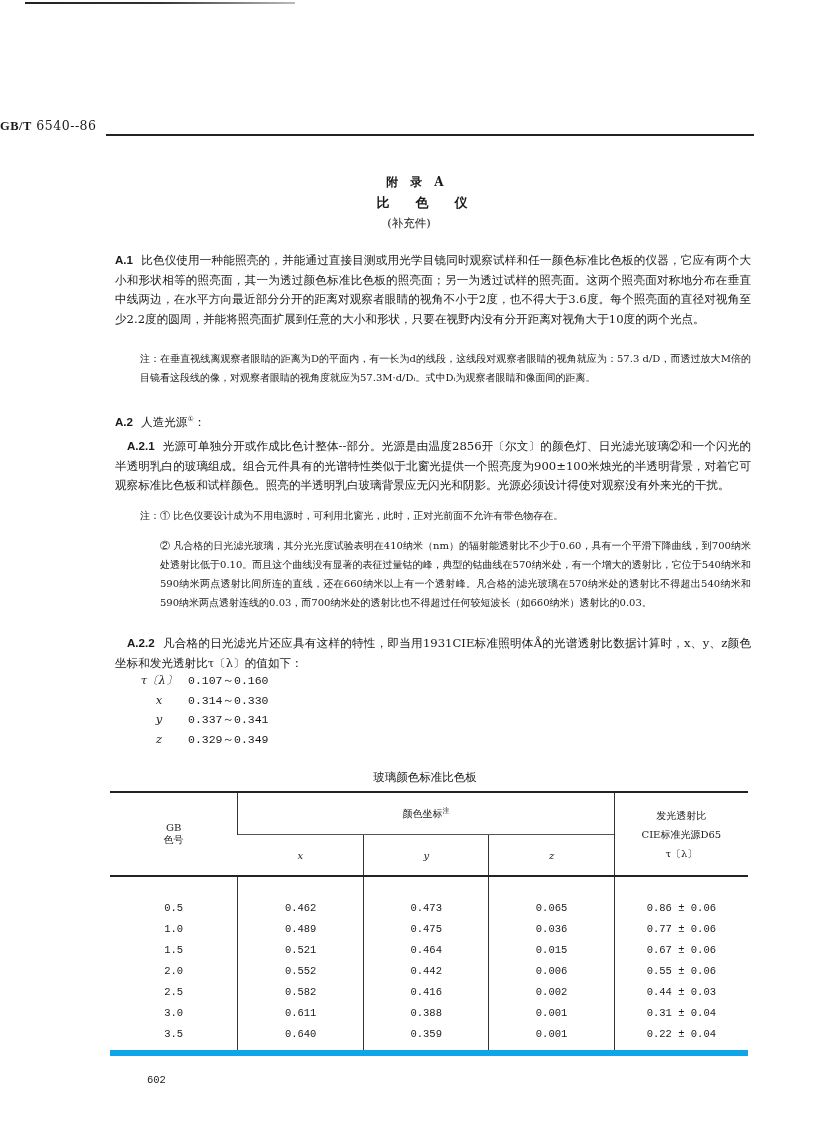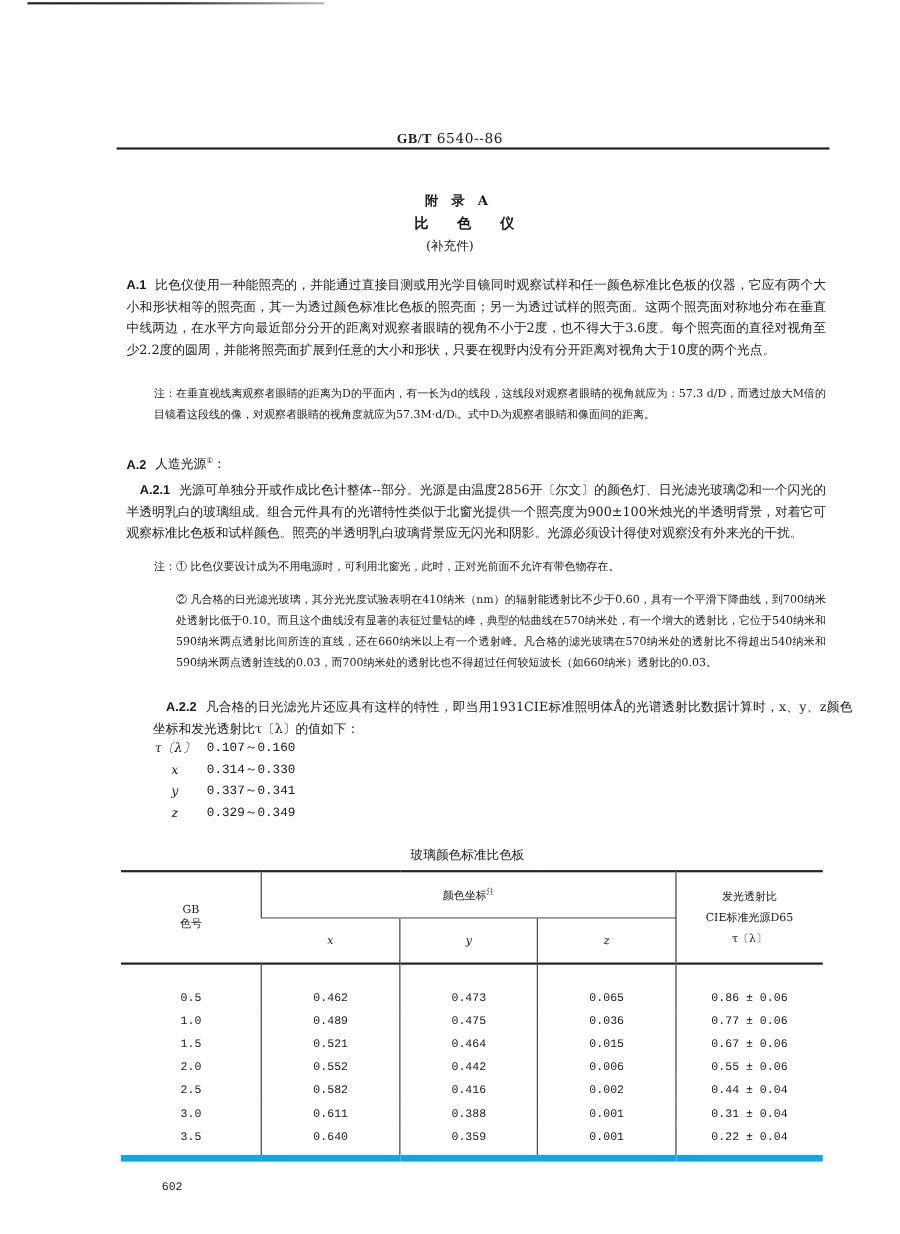--- a/index.html
+++ b/index.html
@@ -1,20 +1,20 @@
 <!DOCTYPE html>
 <html><head>
 <meta charset="utf-8">
 <style>
   html, body { margin: 0; padding: 0; background: #ffffff; }
   body { width: 818px; height: 1122px; position: relative; overflow: hidden;
          font-family: "DejaVu Serif", "Liberation Serif", serif; color: #1a1a1a; }
   .abs { position: absolute; }
   .top-rule { left: 25px; top: 2px; width: 270px; height: 2px; background: linear-gradient(90deg,#222 0%,#333 50%,#bbb 100%); }
-  .std-no { top: 118px; left: 0; width: 818px; text-align: center; font-size: 12.5px; letter-spacing: 0.5px; }
+  .std-no { top: 118px; left: 0; width: 818px; text-align: left; font-size: 12.5px; letter-spacing: 0.5px; }
   .std-no b { font-family: "Liberation Serif", serif; font-weight: bold; }
   .header-rule { left: 106px; top: 134px; width: 648px; height: 2px; background: #222; }
   .centered { left: 0; width: 818px; text-align: center; }
   .t1 { top: 174px; font-size: 12px; font-weight: bold; letter-spacing: 12px; padding-left: 12px; }
   .t2 { top: 194px; font-size: 13px; font-weight: bold; letter-spacing: 26px; padding-left: 26px; }
   .t3 { top: 216px; font-size: 11.5px; }
   .para { left: 115px; width: 636px; font-size: 11.6px; line-height: 19.5px; text-align: justify; }
   .para .sec { font-weight: bold; margin-right: 8px; font-family: "Liberation Sans", sans-serif; }
   .note { left: 140px; width: 611px; font-size: 10px; line-height: 19px; text-align: justify; }
   .note2 { left: 160px; width: 591px; font-size: 10px; line-height: 19px; text-align: justify; }
@@ -64,21 +64,21 @@
   <span class="sec">A.2</span><span>人造光源</span><sup>①</sup><span>：</span>
 </div>
 
 <div class="abs para ind" style="top:436px;">
   <span class="sec">A.2.1</span><span>光源可单独分开或作成比色计整体--部分。光源是由温度2856开〔尔文〕的颜色灯、日光滤光玻璃②和一个闪光的半透明乳白的玻璃组成。组合元件具有的光谱特性类似于北窗光提供一个照亮度为900±100米烛光的半透明背景，对着它可观察标准比色板和试样颜色。照亮的半透明乳白玻璃背景应无闪光和阴影。光源必须设计得使对观察没有外来光的干扰。</span>
 </div>
 
 <div class="abs note" style="top:506px;">注：① 比色仪要设计成为不用电源时，可利用北窗光，此时，正对光前面不允许有带色物存在。</div>
 <div class="abs note2" style="top:536px;">② 凡合格的日光滤光玻璃，其分光光度试验表明在410纳米（nm）的辐射能透射比不少于0.60，具有一个平滑下降曲线，到700纳米处透射比低于0.10。而且这个曲线没有显著的表征过量钴的峰，典型的钴曲线在570纳米处，有一个增大的透射比，它位于540纳米和590纳米两点透射比间所连的直线，还在660纳米以上有一个透射峰。凡合格的滤光玻璃在570纳米处的透射比不得超出540纳米和590纳米两点透射连线的0.03，而700纳米处的透射比也不得超过任何较短波长（如660纳米）透射比的0.03。</div>
 
-<div class="abs para ind" style="top:633px;margin-left:24px;">
+<div class="abs para ind" style="top:633px;">
   <span class="sec">A.2.2</span><span>凡合格的日光滤光片还应具有这样的特性，即当用1931CIE标准照明体Å的光谱透射比数据计算时，x、y、z颜色坐标和发光透射比τ〔λ〕的值如下：</span>
 </div>
 
 <div class="abs vals" style="top:671px;">
   <div class="row">
       <span class="sym">τ〔λ〕</span>
       <span class="rng">0.107～0.160</span>
     </div>
   <div class="row">
       <span class="sym">x</span>
@@ -143,21 +143,21 @@
     <td>0.552</td>
     <td>0.442</td>
     <td>0.006</td>
     <td>0.55 ± 0.06</td>
   </tr>
   <tr class="d">
     <td>2.5</td>
     <td>0.582</td>
     <td>0.416</td>
     <td>0.002</td>
-    <td>0.44 ± 0.04</td>
+    <td>0.44 ± 0.03</td>
   </tr>
   <tr class="d">
     <td>3.0</td>
     <td>0.611</td>
     <td>0.388</td>
     <td>0.001</td>
     <td>0.31 ± 0.04</td>
   </tr>
   <tr class="d last">
     <td>3.5</td>

